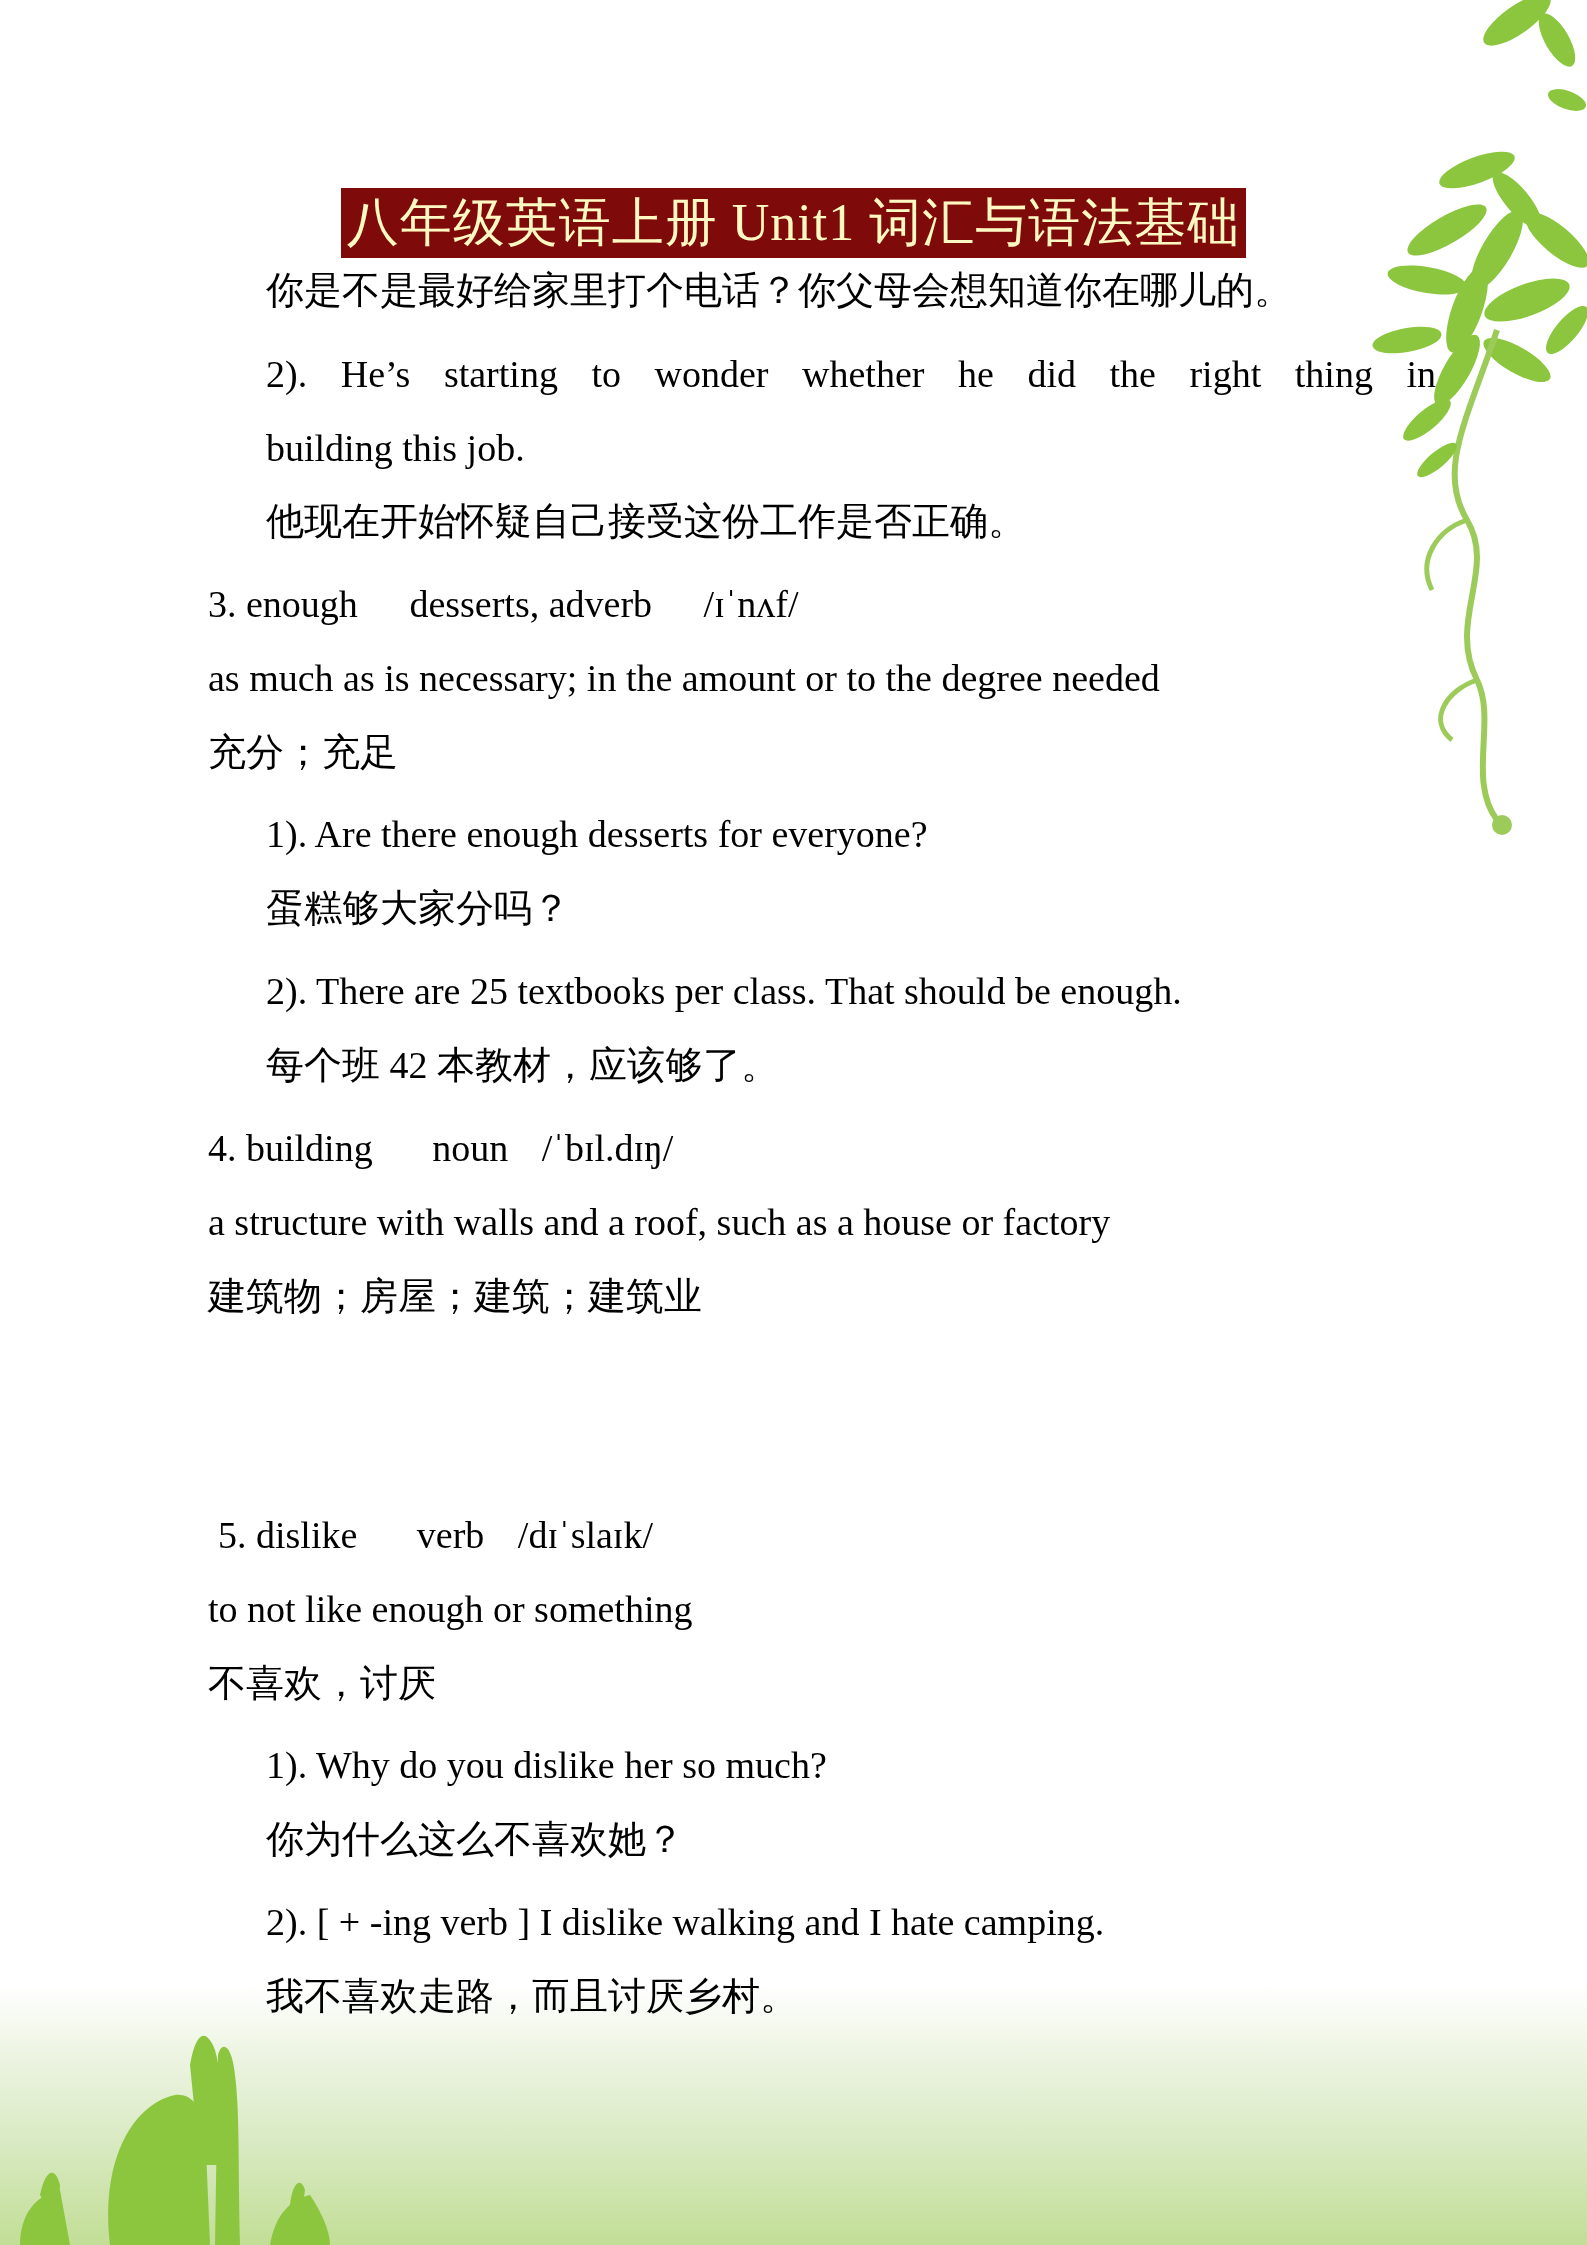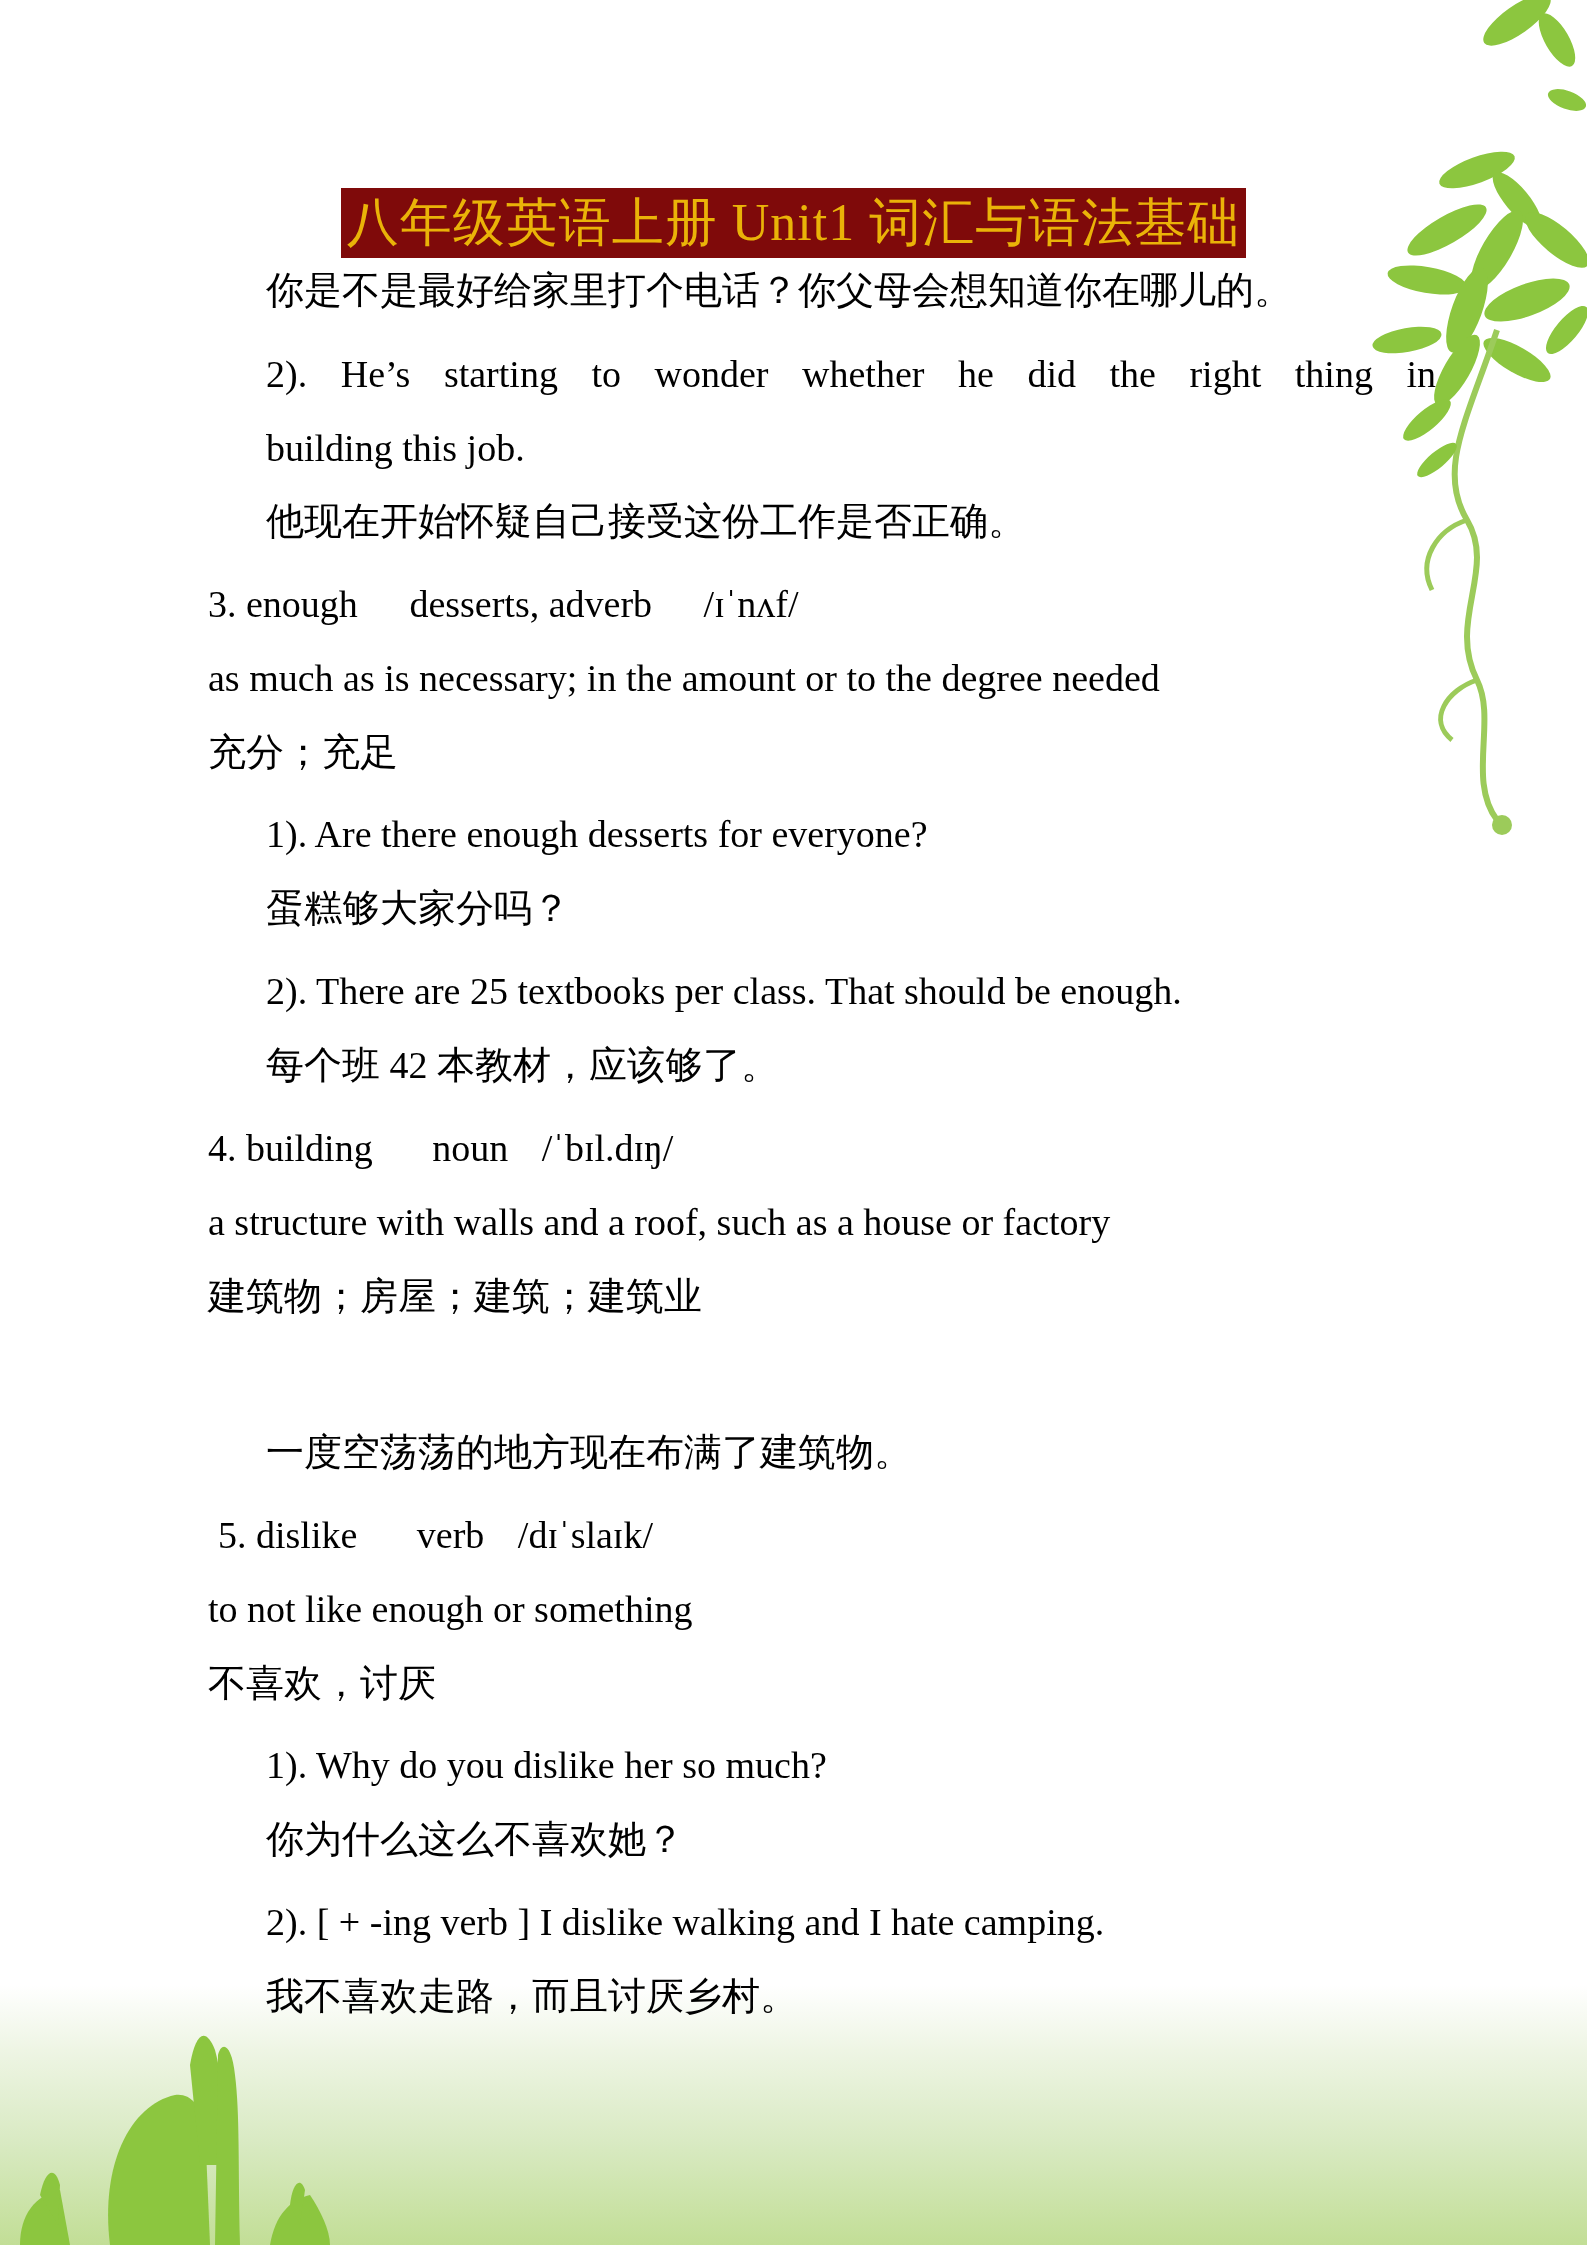--- a/index.html
+++ b/index.html
@@ -12,21 +12,21 @@
   .bottom-gradient {
     position: absolute; left: 0; right: 0; bottom: 0; height: 260px;
     background: linear-gradient(to bottom, rgba(255,255,255,1) 0%, #eef5e4 25%, #d9eac3 60%, #c2de96 100%);
     z-index: 0;
   }
   .vine { position: absolute; z-index: 1; }
   .rabbits { position: absolute; left: 0; bottom: 0; z-index: 1; }
   .page { position: absolute; left: 0; top: 0; width: 100%; height: 100%; z-index: 2; }
   .title-wrap { position: absolute; top: 188px; left: 0; width: 100%; text-align: center; }
   .title {
-    display: inline-block; background: #7f0a0a; color: #eab308;
+    display: inline-block; background: #7f0a0a; color: #fef9c3;
     font-size: 52px; line-height: 70px; padding: 0 6px; letter-spacing: 1px;
     font-family: "Liberation Serif", "DejaVu Serif", serif;
   }
   .line { position: absolute; font-size: 38px; line-height: 48px; white-space: nowrap; font-family: Liberation Serif, serif; }
   .zh { font-size: 38px; }
   .indent { left: 266px; }
   .left { left: 208px; }
   .justify { width: 1170px; text-align: justify; text-align-last: justify; }
   .sp { display: inline-block; width: 42px; }
 </style>
@@ -97,21 +97,20 @@
   <div class="line zh indent" style="top:1041px">每个班 42 本教材，应该够了。</div>
 
   <div class="line left" style="top:1124px">
     <span>4.</span>
     <span>building</span><span class="sp" style="width:50px"></span>
     <span>noun</span><span class="sp" style="width:24px"></span>
     <span>/ˈbɪl.dɪŋ/</span>
   </div>
   <div class="line left" style="top:1198px">a structure with walls and a roof, such as a house or factory</div>
   <div class="line zh left" style="top:1272px">建筑物；房屋；建筑；建筑业</div>
-  <div class="line zh indent" style="top:1428px">一度空荡荡的地方现在布满了建筑物。</div>
 
   <div class="line left" style="top:1511px; left:218px">
     <span>5.</span>
     <span>dislike</span><span class="sp" style="width:50px"></span>
     <span>verb</span><span class="sp" style="width:24px"></span>
     <span>/dɪˈslaɪk/</span>
   </div>
   <div class="line left" style="top:1585px">to not like enough or something</div>
   <div class="line zh left" style="top:1659px">不喜欢，讨厌</div>
   <div class="line indent" style="top:1741px">1). Why do you dislike her so much?</div>

